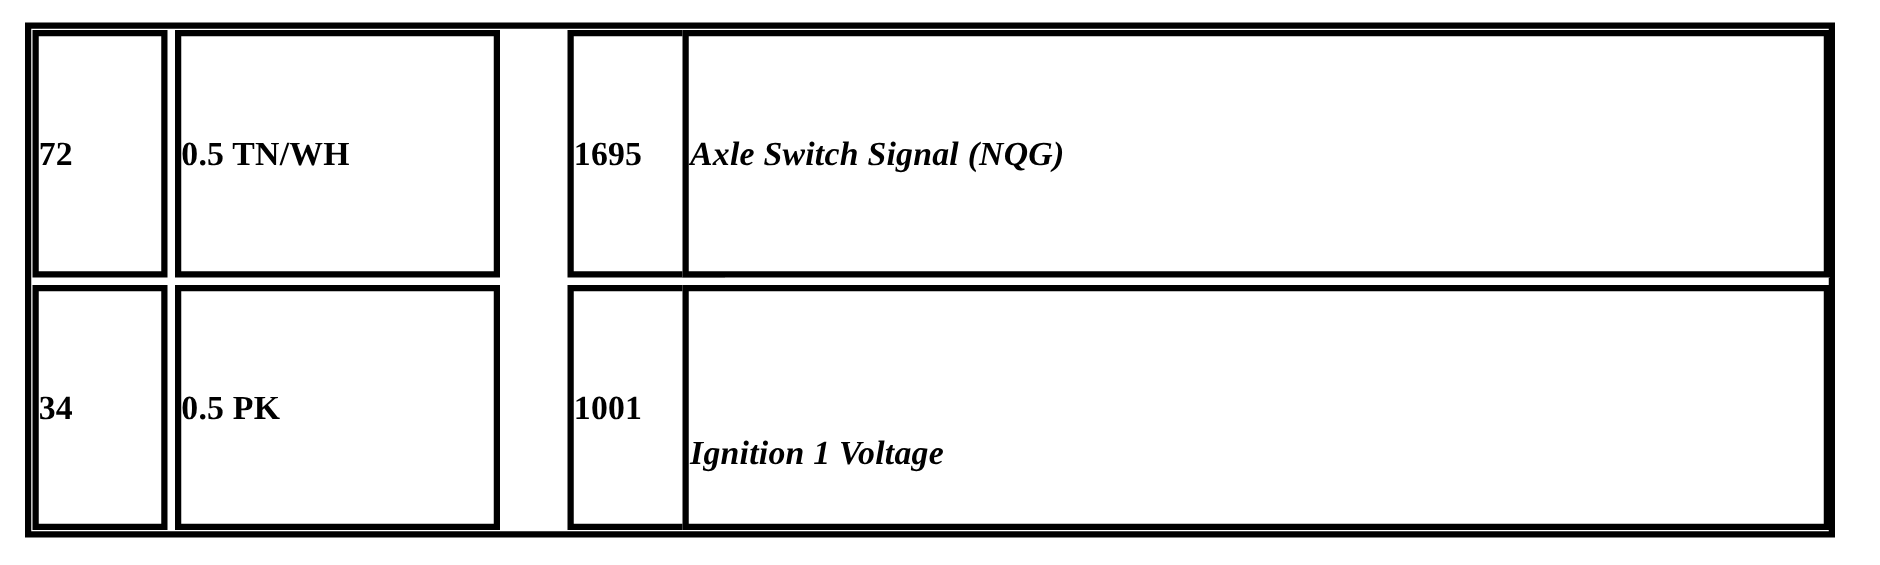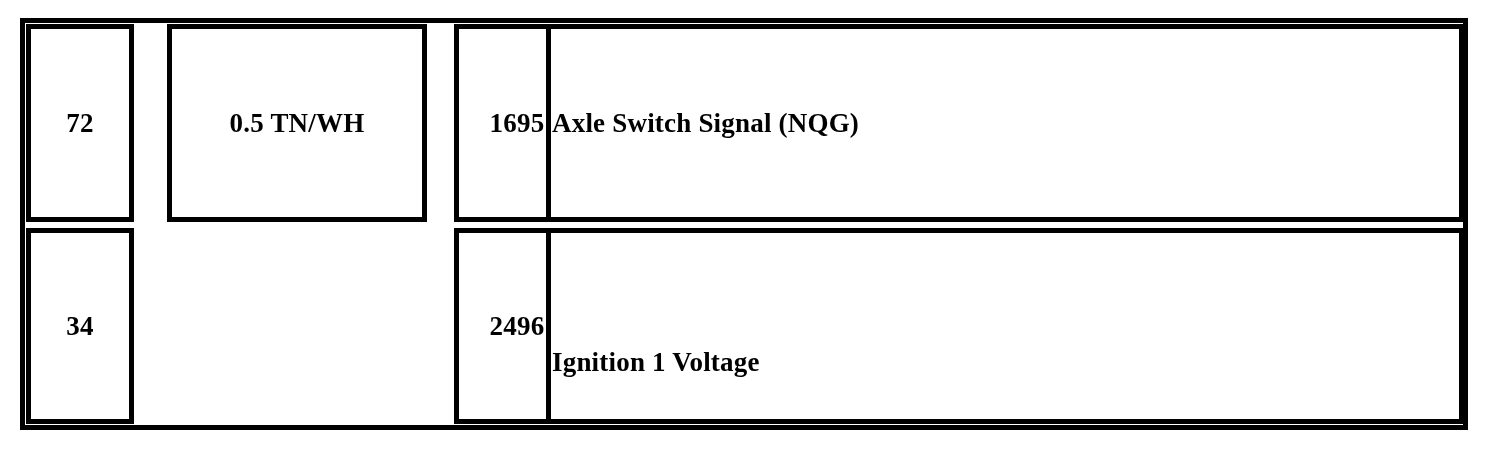--- a/index.html
+++ b/index.html
@@ -58,39 +58,40 @@
     top: 0;
     height: 100%;
     border: 5px solid #000000;
     box-sizing: border-box;
     background: #ffffff;
     display: flex;
     overflow: hidden;
   }
 
   .col-0 { left: 0px;    width: 108px; }
-  .col-1 { left: 114px;  width: 260px; margin-left: 27px; }
+  .col-1 { left: 114px;  width: 260px; }
   .col-2 { left: 388px;  width: 126px; margin-left: 40px; }
   .col-3 { left: 520px;  width: 918px; }
 
   .cell-text {
     font-weight: bold;
     font-size: 27px;
     line-height: 1.05;
     color: #000000;
     white-space: nowrap;
     letter-spacing: 0.2px;
   }
 
   
   .align-center {
-    justify-content: center;
+    justify-content: flex-start;
   }
   .align-left {
     justify-content: flex-start;
+    font-style: italic;
   }
   .align-left .cell-text {
     padding-left: 1px;
   }
 
   
   .valign-middle { align-items: center; }
   .valign-lower  { align-items: center; }
   .valign-lower .cell-text { position: relative; top: 36px; }
 </style>
@@ -114,22 +115,25 @@
         </div>
         <div class="cell col-3 align-left valign-middle">
           <span class="cell-text">Axle Switch Signal (NQG)</span>
         </div>
       </div>
 
       <div class="row row-1">
         <div class="cell col-0 align-center valign-middle">
           <span class="cell-text">34</span>
         </div>
+        <div class="cell col-1 align-center valign-middle">
+          <span class="cell-text">0.5 PK</span>
+        </div>
         <div class="cell col-2 align-center valign-middle">
-          <span class="cell-text">2496</span>
+          <span class="cell-text">1001</span>
         </div>
         <div class="cell col-3 align-left valign-lower">
           <span class="cell-text">Ignition 1 Voltage</span>
         </div>
       </div>
 
     </div>
   </div>
 
 </div>

